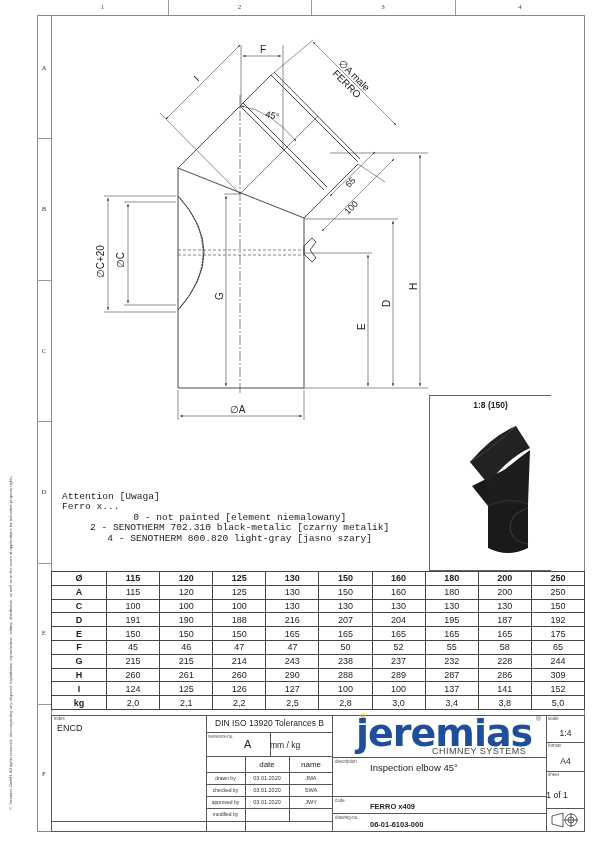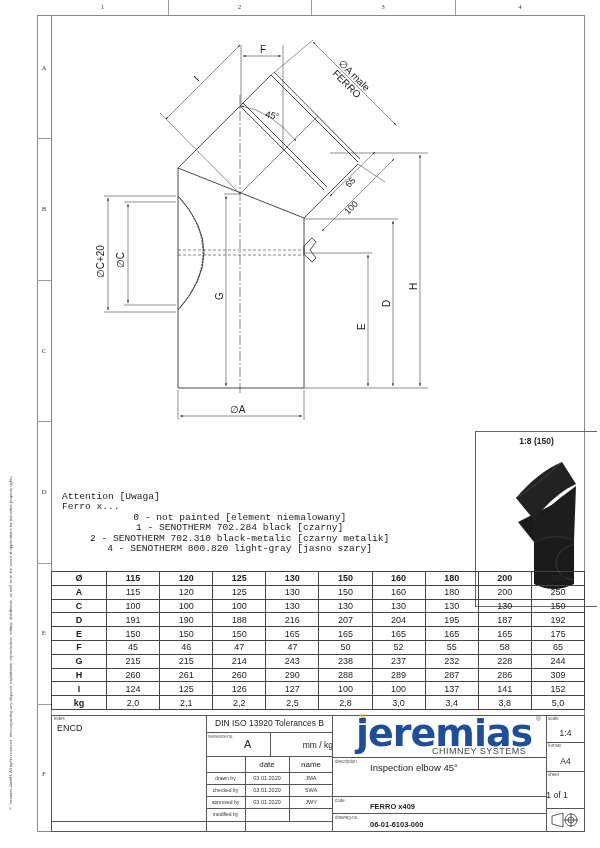--- a/index.html
+++ b/index.html
@@ -15,21 +15,21 @@
   .copyright{position:absolute;left:-190px;top:640px;width:400px;transform:rotate(-90deg);transform-origin:center;font-size:4.2px;color:#555;white-space:nowrap;text-align:center;}
   .note{position:absolute;left:62px;top:492px;font-size:9.6px;line-height:10.4px;color:#222;font-family:Liberation Mono, monospace;}
   .note .ind{padding-left:28px;text-align:center;}
   table.dims{position:absolute;left:51px;top:571px;width:534px;border-collapse:collapse;font-size:9px;}
   table.dims td{border:1px solid #444;text-align:center;height:12.8px;padding:0;line-height:12px;}
   table.dims td.lbl{font-weight:bold;width:54px;}
   table.dims tr.hdr td{font-weight:bold;}
   .tb{position:absolute;border:1px solid #555;box-sizing:border-box;}
   .tiny{position:absolute;font-size:4.5px;color:#555;}
   .small{position:absolute;font-size:6px;color:#333;text-align:center;}
-  .preview{position:absolute;left:475px;top:395px;width:122px;height:176px;border:1px solid #666;border-right:none;box-sizing:border-box;margin-top:36px;}
+  .preview{position:absolute;left:429px;top:395px;width:122px;height:176px;border:1px solid #666;border-right:none;box-sizing:border-box;}
   .preview .title{position:absolute;top:4px;left:0;width:100%;text-align:center;font-weight:bold;font-size:8.5px;}
   .logo{position:absolute;left:356px;top:715px;width:186px;height:42px;}
   .logo .word{position:absolute;left:0;top:-4px;font-size:38px;font-weight:bold;color:#1f4f9a;letter-spacing:-1px;font-family:"DejaVu Sans",sans-serif;}
   .logo .sub{position:absolute;left:76px;top:31px;font-size:9px;color:#444;letter-spacing:0.5px;}
   .logo .reg{position:absolute;left:180px;top:0;font-size:7px;color:#666;}
   .logo .crown{position:absolute;left:3px;top:-3px;font-size:9px;color:#f0c419;}
 </style>
 </head>
 <body>
 
@@ -160,21 +160,20 @@
     <path d="M58,88 Q78,70 100,54 L98,108 L58,110 Z" fill="#1d1d1d"></path>
     <path d="M58,110 Q78,100 98,108" stroke="#333" fill="none"></path>
     <path d="M98,112 Q80,118 80,132 Q82,146 98,148" stroke="#3a3a3a" stroke-width="1.2" fill="none"></path>
   </svg>
 </div>
 
 <div class="note">
   <div>Attention [Uwaga]</div>
   <div>Ferro x...</div>
   <div class="ind">0 - not painted [element niemalowany]</div>
-  <div class="ind">1 - SENOTHERM 702.284 black [czarny]</div>
   <div class="ind">2 - SENOTHERM 702.310 black-metalic [czarny metalik]</div>
   <div class="ind">4 - SENOTHERM 800.820 light-gray [jasno szary]</div>
 </div>
 
 <table class="dims">
   <tbody>
       <tr class="hdr">
     <td class="lbl">Ø</td>
     <td>115</td>
     <td>120</td>
@@ -303,21 +302,21 @@
   <div class="tiny" style="left:54px;top:716px;">index</div>
   <div class="abs" style="left:57px;top:723px;font-size:9px;">ENCD</div>
   <div class="tb" style="left:51px;top:821px;width:156px;height:11px;"></div>
 
   <div class="tb" style="left:206px;top:715px;width:127px;height:18px;"></div>
   <div class="abs" style="left:206px;top:718px;width:127px;text-align:center;font-size:8.5px;">DIN ISO 13920 Tolerances B</div>
   <div class="tb" style="left:206px;top:732px;width:65px;height:25px;"></div>
   <div class="tiny" style="left:208px;top:734px;">revisions-no.</div>
   <div class="abs" style="left:244px;top:738px;font-size:11px;">A</div>
   <div class="tb" style="left:270px;top:732px;width:63px;height:25px;"></div>
-  <div class="abs" style="left:270px;top:740px;width:63px;text-align:right;font-size:8.5px;">mm / kg</div>
+  <div class="abs" style="left:270px;top:740px;width:52px;text-align:left;font-size:8.5px;">mm / kg</div>
 
   <div class="tb" style="left:206px;top:756px;width:127px;height:76px;"></div>
   <div class="vline" style="left:245px;top:756px;height:76px;background:#555;"></div>
   <div class="vline" style="left:289px;top:756px;height:66px;background:#555;"></div>
   <div class="hline" style="left:206px;top:772px;width:127px;background:#555;"></div>
   <div class="hline" style="left:206px;top:784px;width:127px;background:#555;"></div>
   <div class="hline" style="left:206px;top:796px;width:127px;background:#555;"></div>
   <div class="hline" style="left:206px;top:808px;width:127px;background:#555;"></div>
   <div class="hline" style="left:206px;top:821px;width:127px;background:#555;"></div>
   <div class="abs" style="left:245px;top:760px;width:44px;text-align:center;font-size:8px;">date</div>

